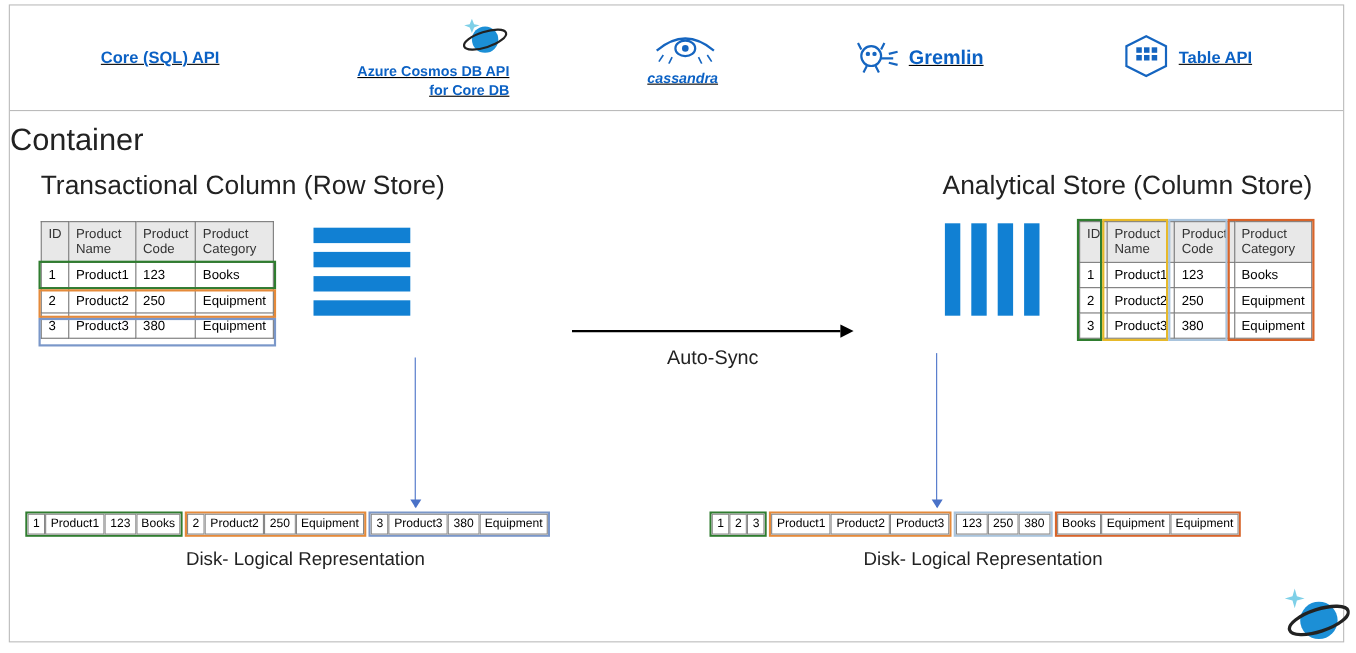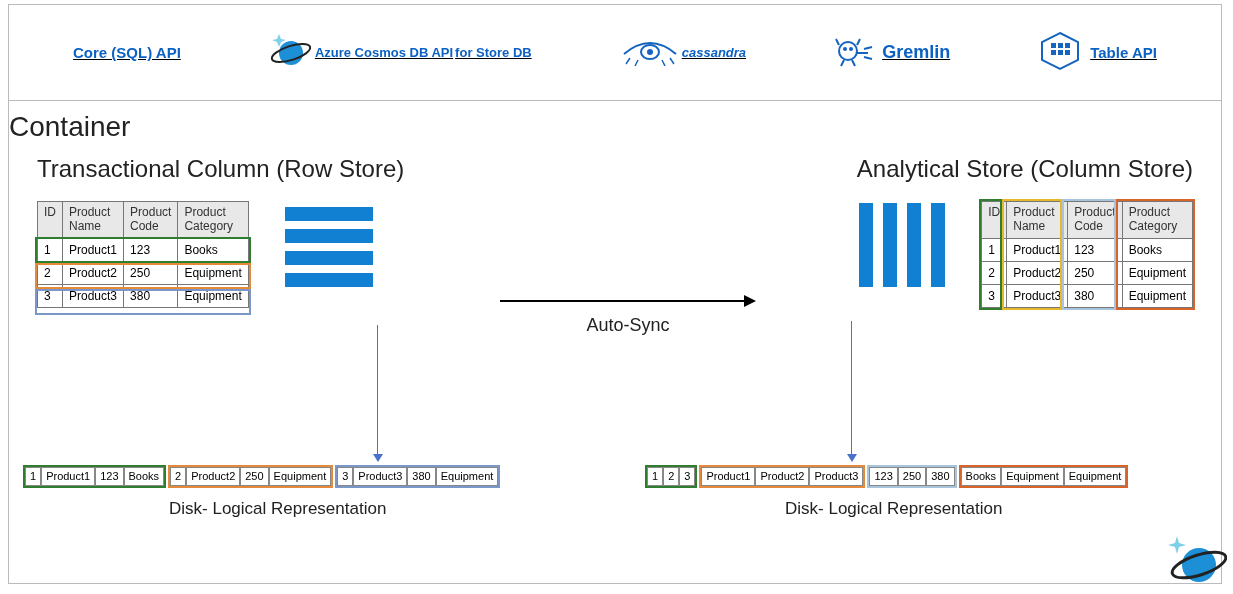--- a/index.html
+++ b/index.html
@@ -26,21 +26,21 @@
     text-decoration: underline;
   }
   .api-item {
     display: flex;
     align-items: center;
     gap: 8px;
     color: #0b61c4;
     font-weight: 600;
     font-size: 15px;
   }
-  .api-item.col { gap: 2px; font-size: 13px; text-align:center; }
+  .api-item.col { flex-direction: column; gap: 2px; font-size: 13px; text-align:center;align-items:flex-end; }
   .container-title {
     font-size: 28px;
     font-weight: 400;
     padding: 10px 0 12px;
     color: #222;
   }
   .stores-row {
     display: flex;
     justify-content: space-between;
     padding: 0 28px;
@@ -89,21 +89,21 @@
 
   
   .row-bars { display:flex; flex-direction:column; gap:8px; margin-top:6px;}
   .row-bars div { width:88px; height:14px; background:#1180d3; }
   .col-bars { display:flex; gap:10px; margin-top:2px;}
   .col-bars div { width:14px; height:84px; background:#1180d3; }
 
   
   .sync-arrow {
     position:absolute;
-    left: 484px; top: 286px;
+    left: 504px; top: 286px;
     width: 270px;
     text-align:center;
   }
   .sync-arrow svg { display:block; margin:0 auto; }
   .sync-label { font-size:18px; color:#222; margin-top:4px;}
 
   
   .v-arrow {
     position:absolute;
     width:1px;
@@ -159,21 +159,21 @@
     </div>
     <div class="api-item col">
       <span>
         <svg width="44" height="36" viewBox="0 0 44 36">
           <ellipse cx="22" cy="20" rx="12" ry="12" fill="#1c8fd6"></ellipse>
           <ellipse cx="22" cy="20" rx="20" ry="7" fill="none" stroke="#222" stroke-width="2" transform="rotate(-18 22 20)"></ellipse>
           <polygon points="8,6 10,1 12,6 17,7 12,9 10,14 8,9 3,7" fill="#7ed0e8"></polygon>
         </svg>
       </span>
       <span>Azure Cosmos DB API</span>
-      <span>for Store DB</span>
+      <span>for Core DB</span>
     </div>
     <div class="api-item col">
       <span>
         <svg width="60" height="30" viewBox="0 0 60 30">
           <path d="M4 18 Q30 -4 56 18" fill="none" stroke="#1565c0" stroke-width="2"></path>
           <ellipse cx="30" cy="16" rx="9" ry="7" fill="none" stroke="#1565c0" stroke-width="2"></ellipse>
           <circle cx="30" cy="16" r="3" fill="#1565c0"></circle>
           <path d="M10 22 L6 28 M18 24 L15 30 M42 24 L45 30 M50 22 L54 28" stroke="#1565c0" stroke-width="1.5"></path>
         </svg>
       </span>

